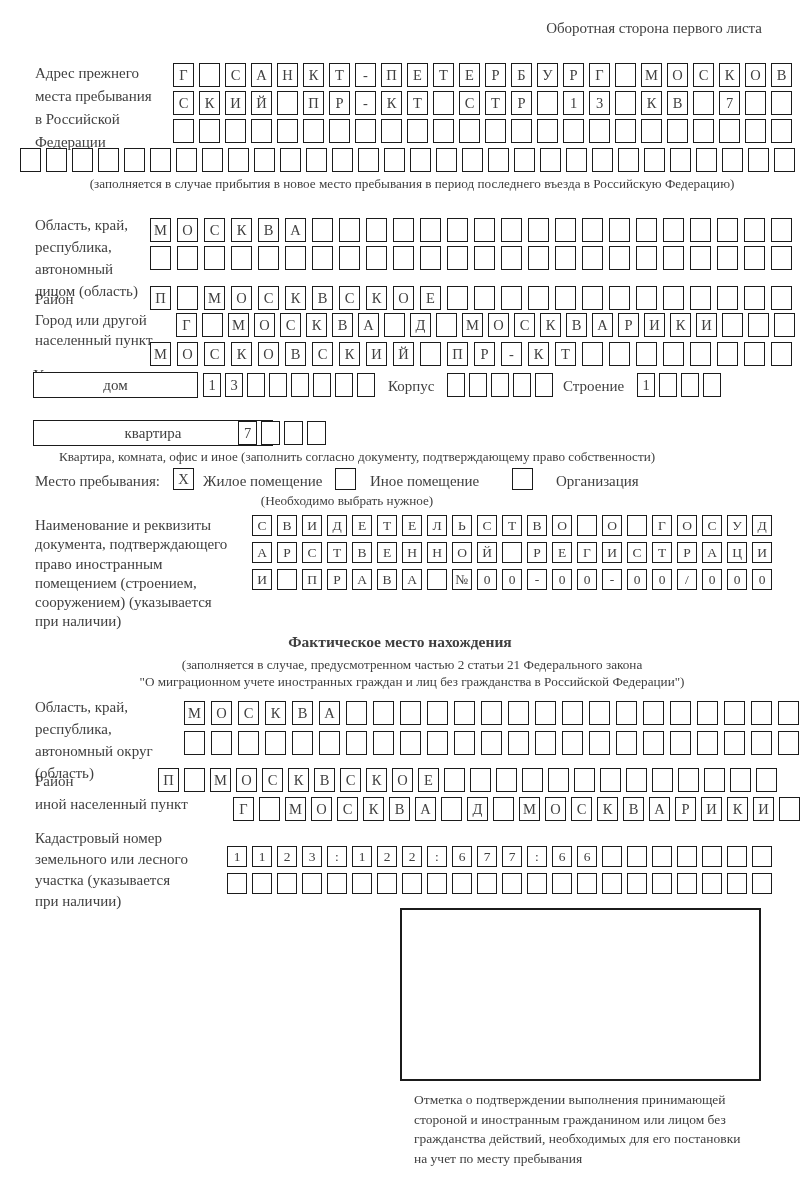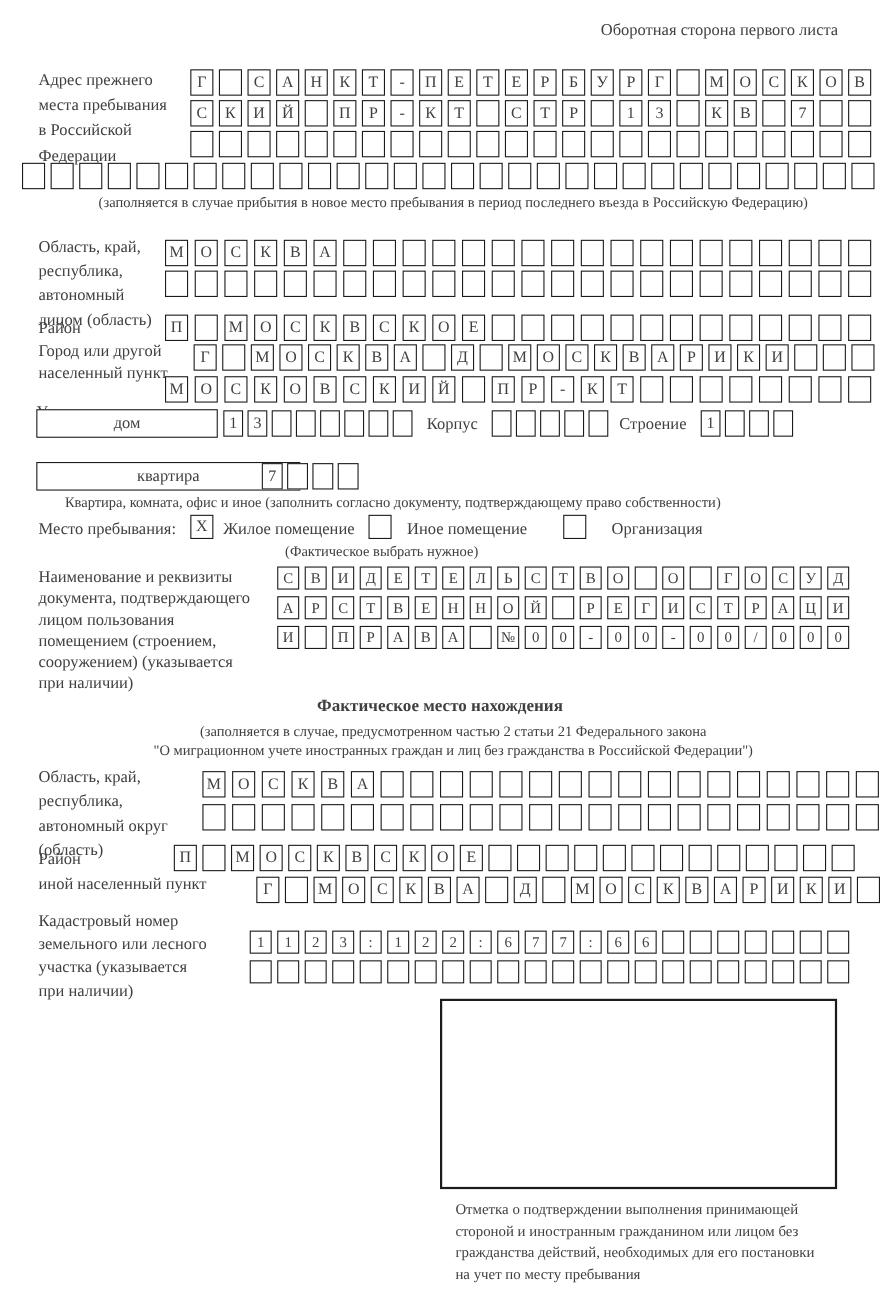--- a/index.html
+++ b/index.html
@@ -356,26 +356,26 @@
     </div>
   <div class="abs note" style="left:35px; top:449px;">Квартира, комната, офис и иное (заполнить согласно документу, подтверждающему право собственности)</div>
 
   <div class="abs lbl" style="left:35px; top:470px;">Место пребывания:</div>
   <div class="checkbox" style="left:173px; top:468px;">X</div>
   <div class="abs lbl" style="left:203px; top:470px;">Жилое помещение</div>
   <div class="checkbox" style="left:335px; top:468px;"></div>
   <div class="abs lbl" style="left:370px; top:470px;">Иное помещение</div>
   <div class="checkbox" style="left:512px; top:468px;"></div>
   <div class="abs lbl" style="left:556px; top:470px;">Организация</div>
-  <div class="abs note" style="left:160px; top:493px; width:350px; text-align:center;">(Фактическое выбрать нужное)</div>
+  <div class="abs note" style="left:160px; top:493px; width:350px; text-align:center;">(Необходимо выбрать нужное)</div>
 
   <div class="abs lbl lines lh19" style="left:35px; top:516px; width:215px;">
       <div>Наименование и реквизиты</div>
       <div>документа, подтверждающего</div>
-      <div>лицом пользования</div>
+      <div>право иностранным</div>
       <div>помещением (строением,</div>
       <div>сооружением) (указывается</div>
       <div>при наличии)</div>
     </div>
   <div class="row doc" style="left:252px; top:515px;">
       <div class="cell">С</div>
       <div class="cell">В</div>
       <div class="cell">И</div>
       <div class="cell">Д</div>
       <div class="cell">Е</div>

